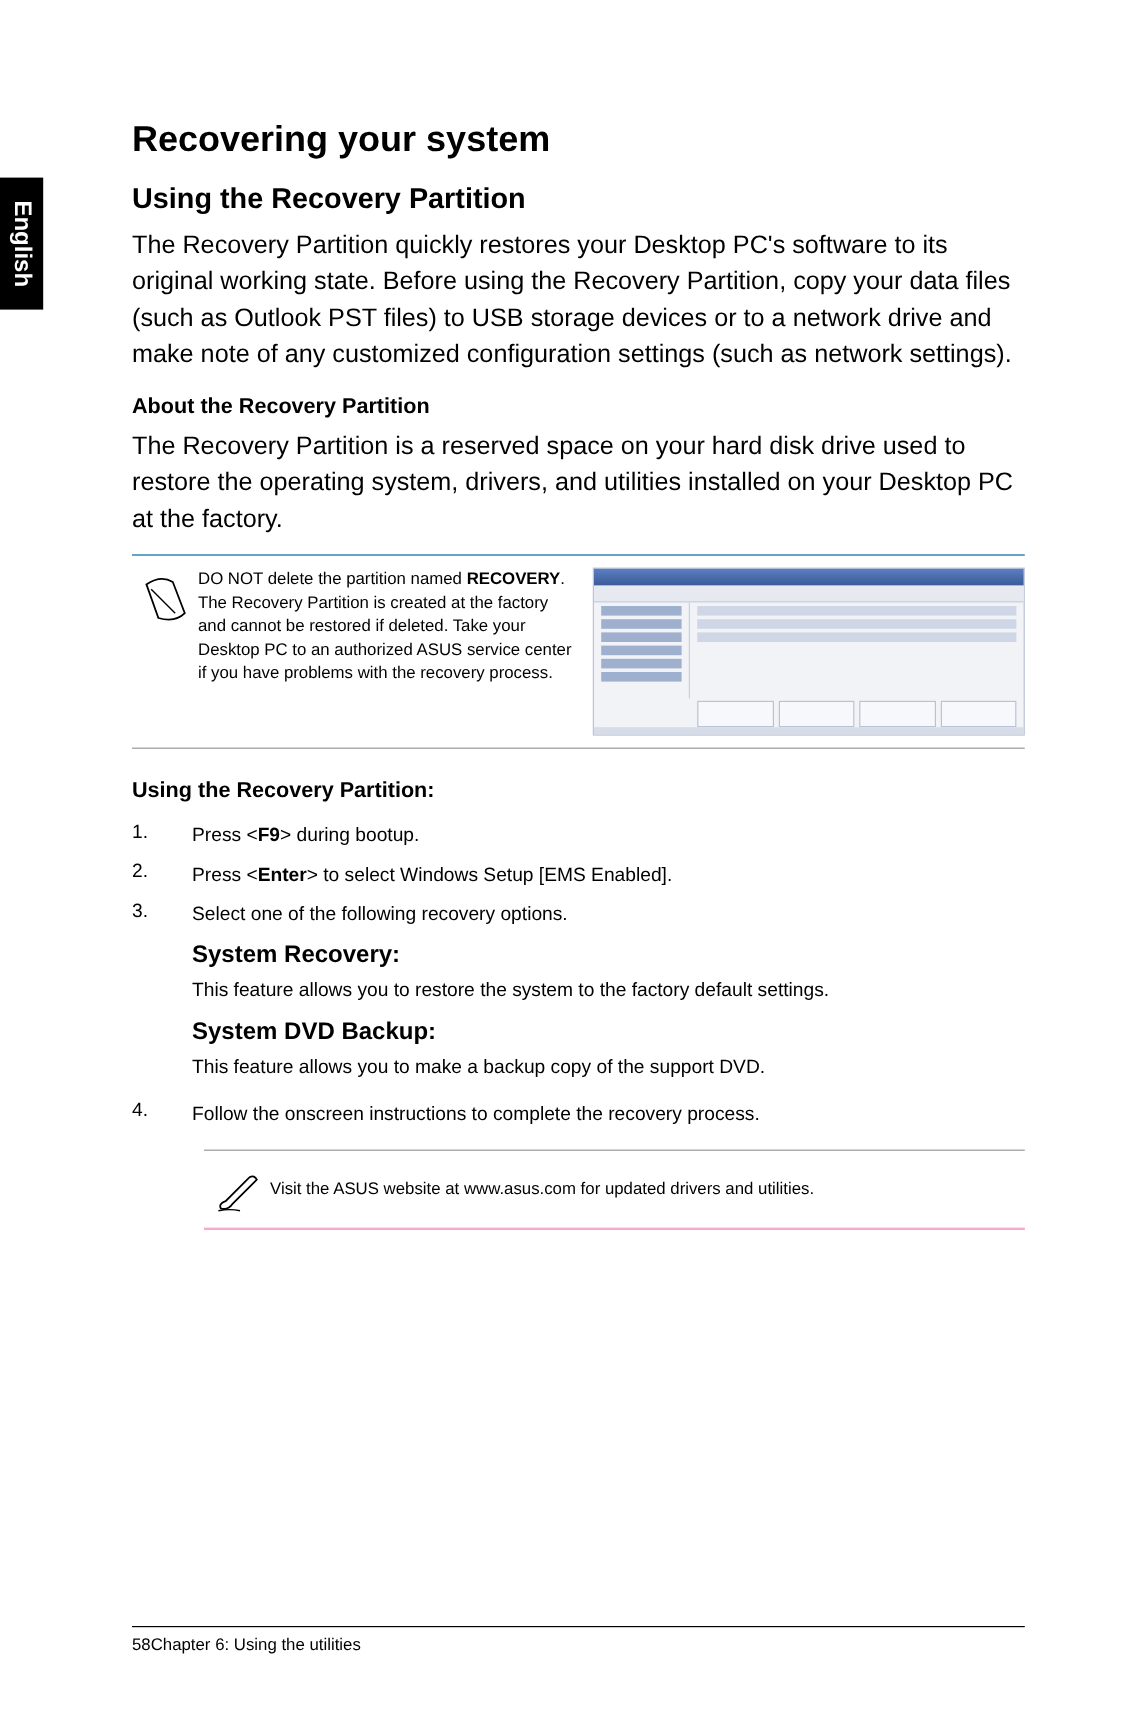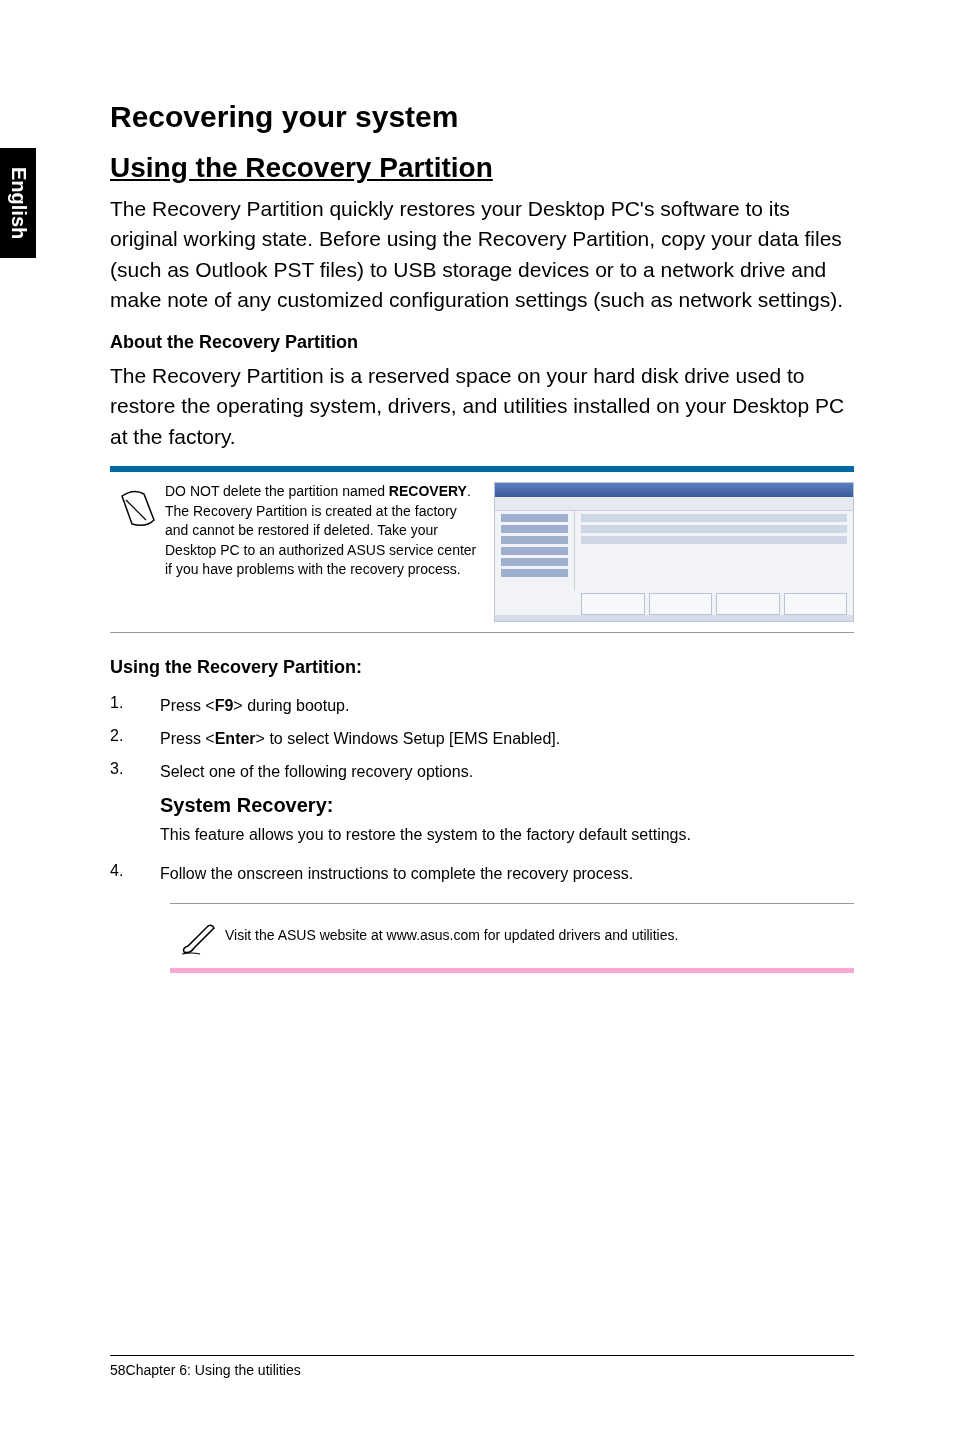--- a/index.html
+++ b/index.html
@@ -33,40 +33,39 @@
     }
     .content {
       margin-left: 50px;
     }
     h1 {
       font-size: 30px;
       font-weight: bold;
       margin-bottom: 18px;
     }
     h2 {
-      font-size: 28px;
+      font-size: 24px;
       font-weight: bold;
       margin-bottom: 10px;
-      text-decoration: underline;
     }
     h3 {
       font-size: 18px;
       font-weight: bold;
       margin-top: 16px;
       margin-bottom: 8px;
     }
     .body-text {
       font-size: 21px;
       line-height: 1.45;
       margin-bottom: 14px;
     }
     .note-row {
       display: flex;
       align-items: flex-start;
-      border-top: 6px solid #0369a1;
+      border-top: 1px solid #0369a1;
       border-bottom: 1px solid #999;
       margin: 14px 0 24px 0;
       padding: 10px 0;
     }
     .note-icon {
       width: 55px;
       flex: 0 0 55px;
       display: flex;
       align-items: flex-start;
       justify-content: center;
@@ -140,21 +139,21 @@
       margin-bottom: 6px;
     }
     .subblock .st {
       font-size: 16px;
       line-height: 1.45;
     }
     .simple-note {
       display: flex;
       align-items: center;
       border-top: 1px solid #999;
-      border-bottom: 5px solid #f9a8d4;
+      border-bottom: 2px solid #f9a8d4;
       margin: 18px 0 24px 60px;
       padding: 10px 0;
     }
     .simple-note .note-icon { flex: 0 0 55px; }
     .simple-note .ntext { font-size: 14px; line-height: 1.4; }
     .footer {
       position: absolute;
       bottom: 60px;
       left: 110px;
       right: 100px;
@@ -241,20 +240,24 @@
         <div class="txt">Select one of the following recovery options.</div>
       </div>
     </div>
 
     <div class="subblock">
       <div class="sh">System Recovery:</div>
       <div class="st">This feature allows you to restore the system to the factory default settings.</div>
     </div>
 
 
+    <div class="subblock">
+      <div class="sh">System DVD Backup:</div>
+      <div class="st">This feature allows you to make a backup copy of the support DVD.</div>
+    </div>
 
     <div class="numlist">
       <div class="numitem">
         <div class="num">4.</div>
         <div class="txt">Follow the onscreen instructions to complete the recovery process.</div>
       </div>
     </div>
 
     <div class="simple-note">
       <div class="note-icon">

